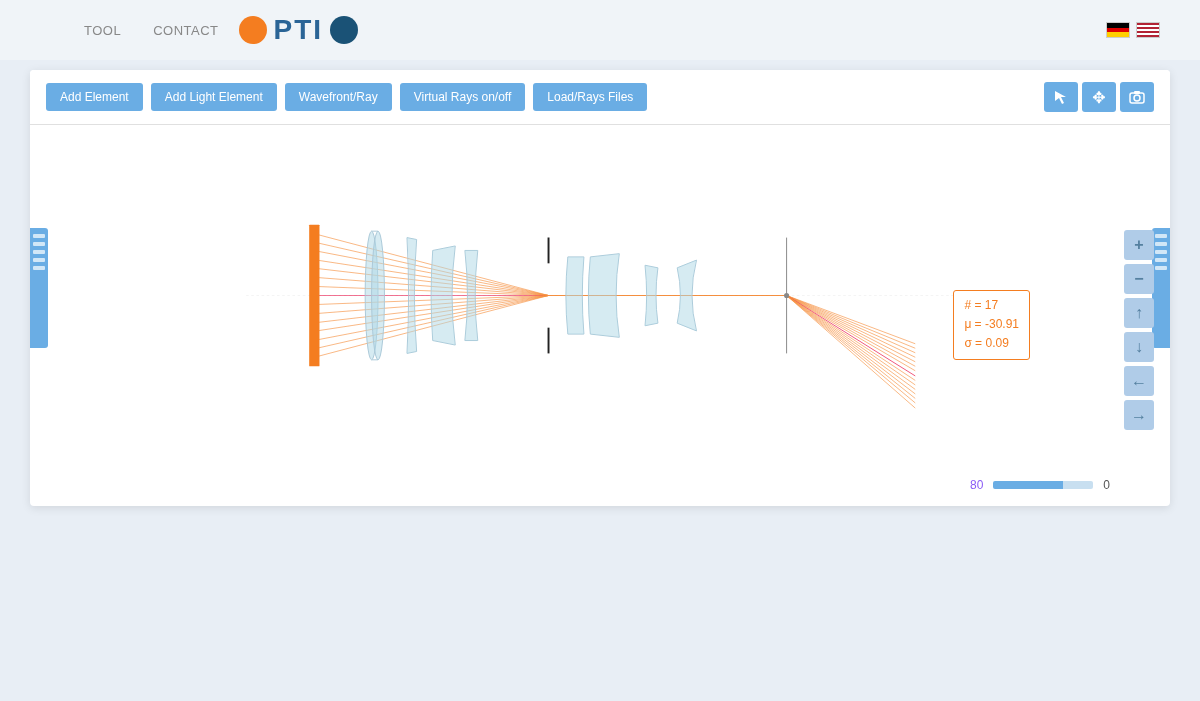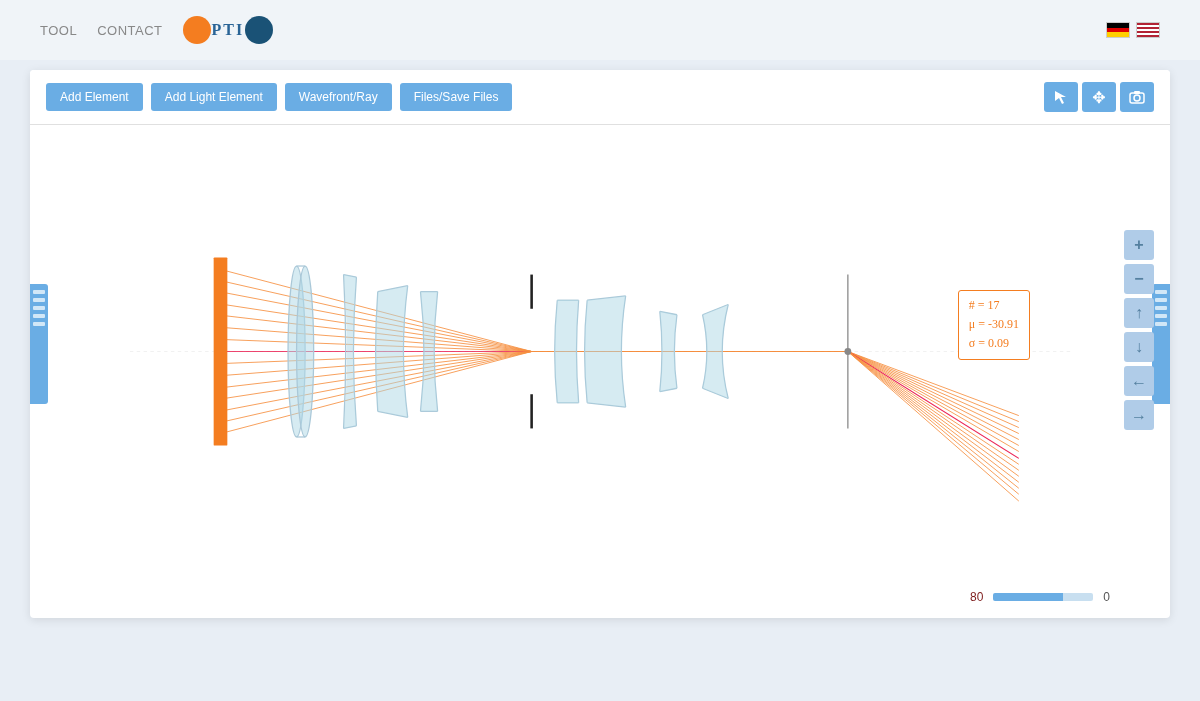--- a/index.html
+++ b/index.html
@@ -16,22 +16,23 @@
     .header {
       display: flex;
       align-items: center;
       padding: 0 40px;
       height: 60px;
       background: #f0f4f8;
       position: relative;
     }
     .nav-links {
       display: flex;
-      gap: 20px;
+      gap: 32px;
       align-items: flex-end;
+      margin-left: 44px;
     }
     .nav-link {
       font-size: 13px;
       color: #888;
       cursor: pointer;
       letter-spacing: 0.5px;
     }
     .logo {
       display: flex;
       align-items: center;
@@ -84,21 +85,21 @@
       );
       position: relative;
     }
 
     
     .main-container {
       margin: 10px 30px;
       background: #fff;
       border-radius: 4px;
       box-shadow: 0 2px 10px rgba(0,0,0,0.1);
-      height: 548px;
+      height: 436px;
       position: relative;
       overflow: hidden;
     }
 
     
     .toolbar {
       display: flex;
       align-items: center;
       padding: 12px 16px;
       gap: 8px;
@@ -196,21 +197,21 @@
       gap: 10px;
     }
     .scale-bar {
       width: 100px;
       height: 8px;
       background: linear-gradient(to right, #6aade4 0%, #6aade4 70%, #c8dff0 70%);
       border-radius: 2px;
     }
     .scale-label-left {
       font-size: 12px;
-      color: #7f1d1d;
+      color: #8b5cf6;
     }
     .scale-label-right {
       font-size: 12px;
       color: #555;
     }
 
     
     .diagram-area {
       position: absolute;
       top: 55px;
@@ -226,51 +227,51 @@
       background: #fff;
       border: 1.5px solid #f47d20;
       border-radius: 3px;
       padding: 5px 10px;
       font-size: 12px;
       color: #f47d20;
       line-height: 1.6;
       z-index: 20;
       right: 140px;
       top: 220px;
-      font-family: Liberation Serif, serif;
     }
   </style>
 </head>
 <body>
 
 <div class="header">
   <div class="nav-links">
     <span class="nav-link">TOOL</span>
     <span class="nav-link">CONTACT</span>
   </div>
   <div class="logo">
     <span class="logo-circle-orange"></span>
-    <span class="logo-text" style="font-size:16px;font-weight:900;color:#2a6496;margin:0 1px;font-family:Liberation Serif, serif;">
+    <span class="logo-text" style="font-size:28px;font-weight:900;color:#2a6496;margin:0 7px;">
       <span style="color:#2a6496;">P</span><span style="color:#2a6496;">T</span><span style="color:#2a6496;">I</span>
     </span>
     <span class="logo-circle-blue"></span>
   </div>
   <div class="lang-flags">
     <span class="flag flag-de" title="German"></span>
     <span class="flag flag-us" title="English"></span>
   </div>
 </div>
 
 <div class="main-container">
 
   <div class="toolbar">
     <button class="btn-toolbar">Add Element</button>
     <button class="btn-toolbar">Add Light Element</button>
     <button class="btn-toolbar">Wavefront/Ray</button>
-    <button class="btn-toolbar">Files/Save Files</button>
+    <button class="btn-toolbar">Virtual Rays on/off</button>
+    <button class="btn-toolbar">Load/Rays Files</button>
     <div class="toolbar-right">
       <button class="btn-icon" title="cursor">
         <svg width="16" height="16" viewBox="0 0 16 16">
           <polygon points="2,2 2,12 6,9 9,15 11,14 8,8 13,8" fill="white"></polygon>
         </svg>
       </button>
       <button class="btn-icon" title="move">
         <span style="font-size:16px;">✥</span>
       </button>
       <button class="btn-icon" title="screenshot">

